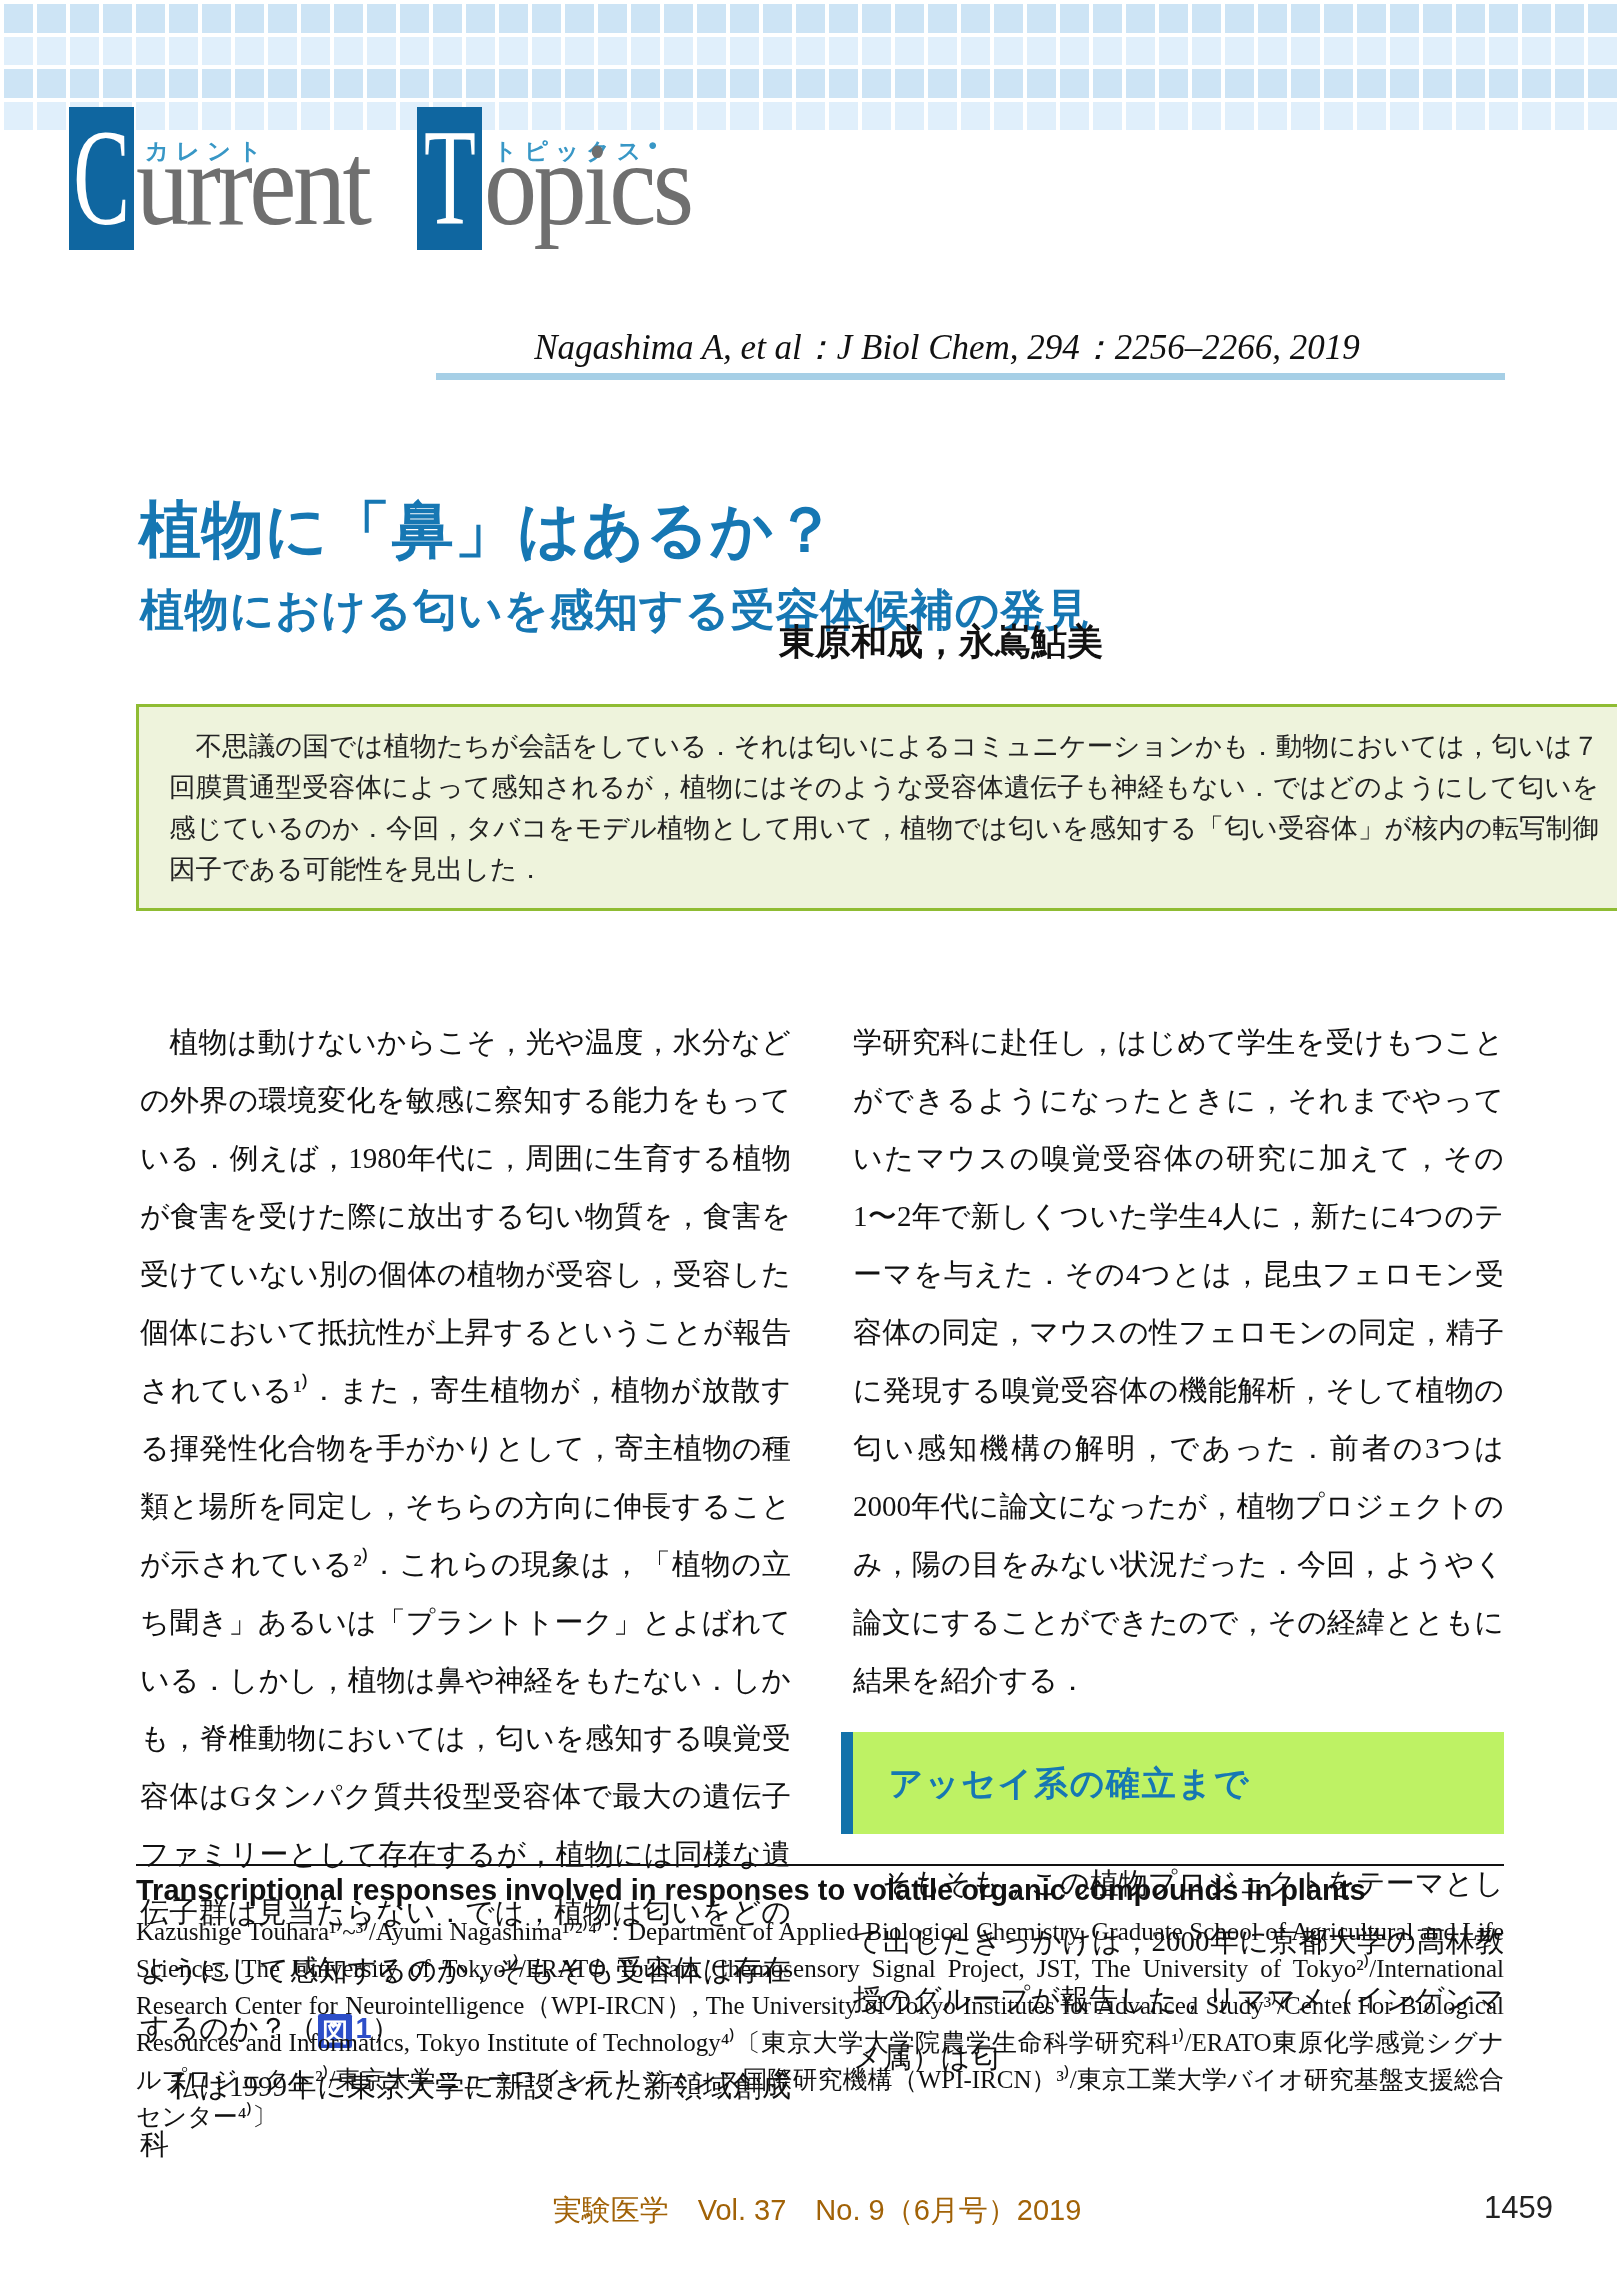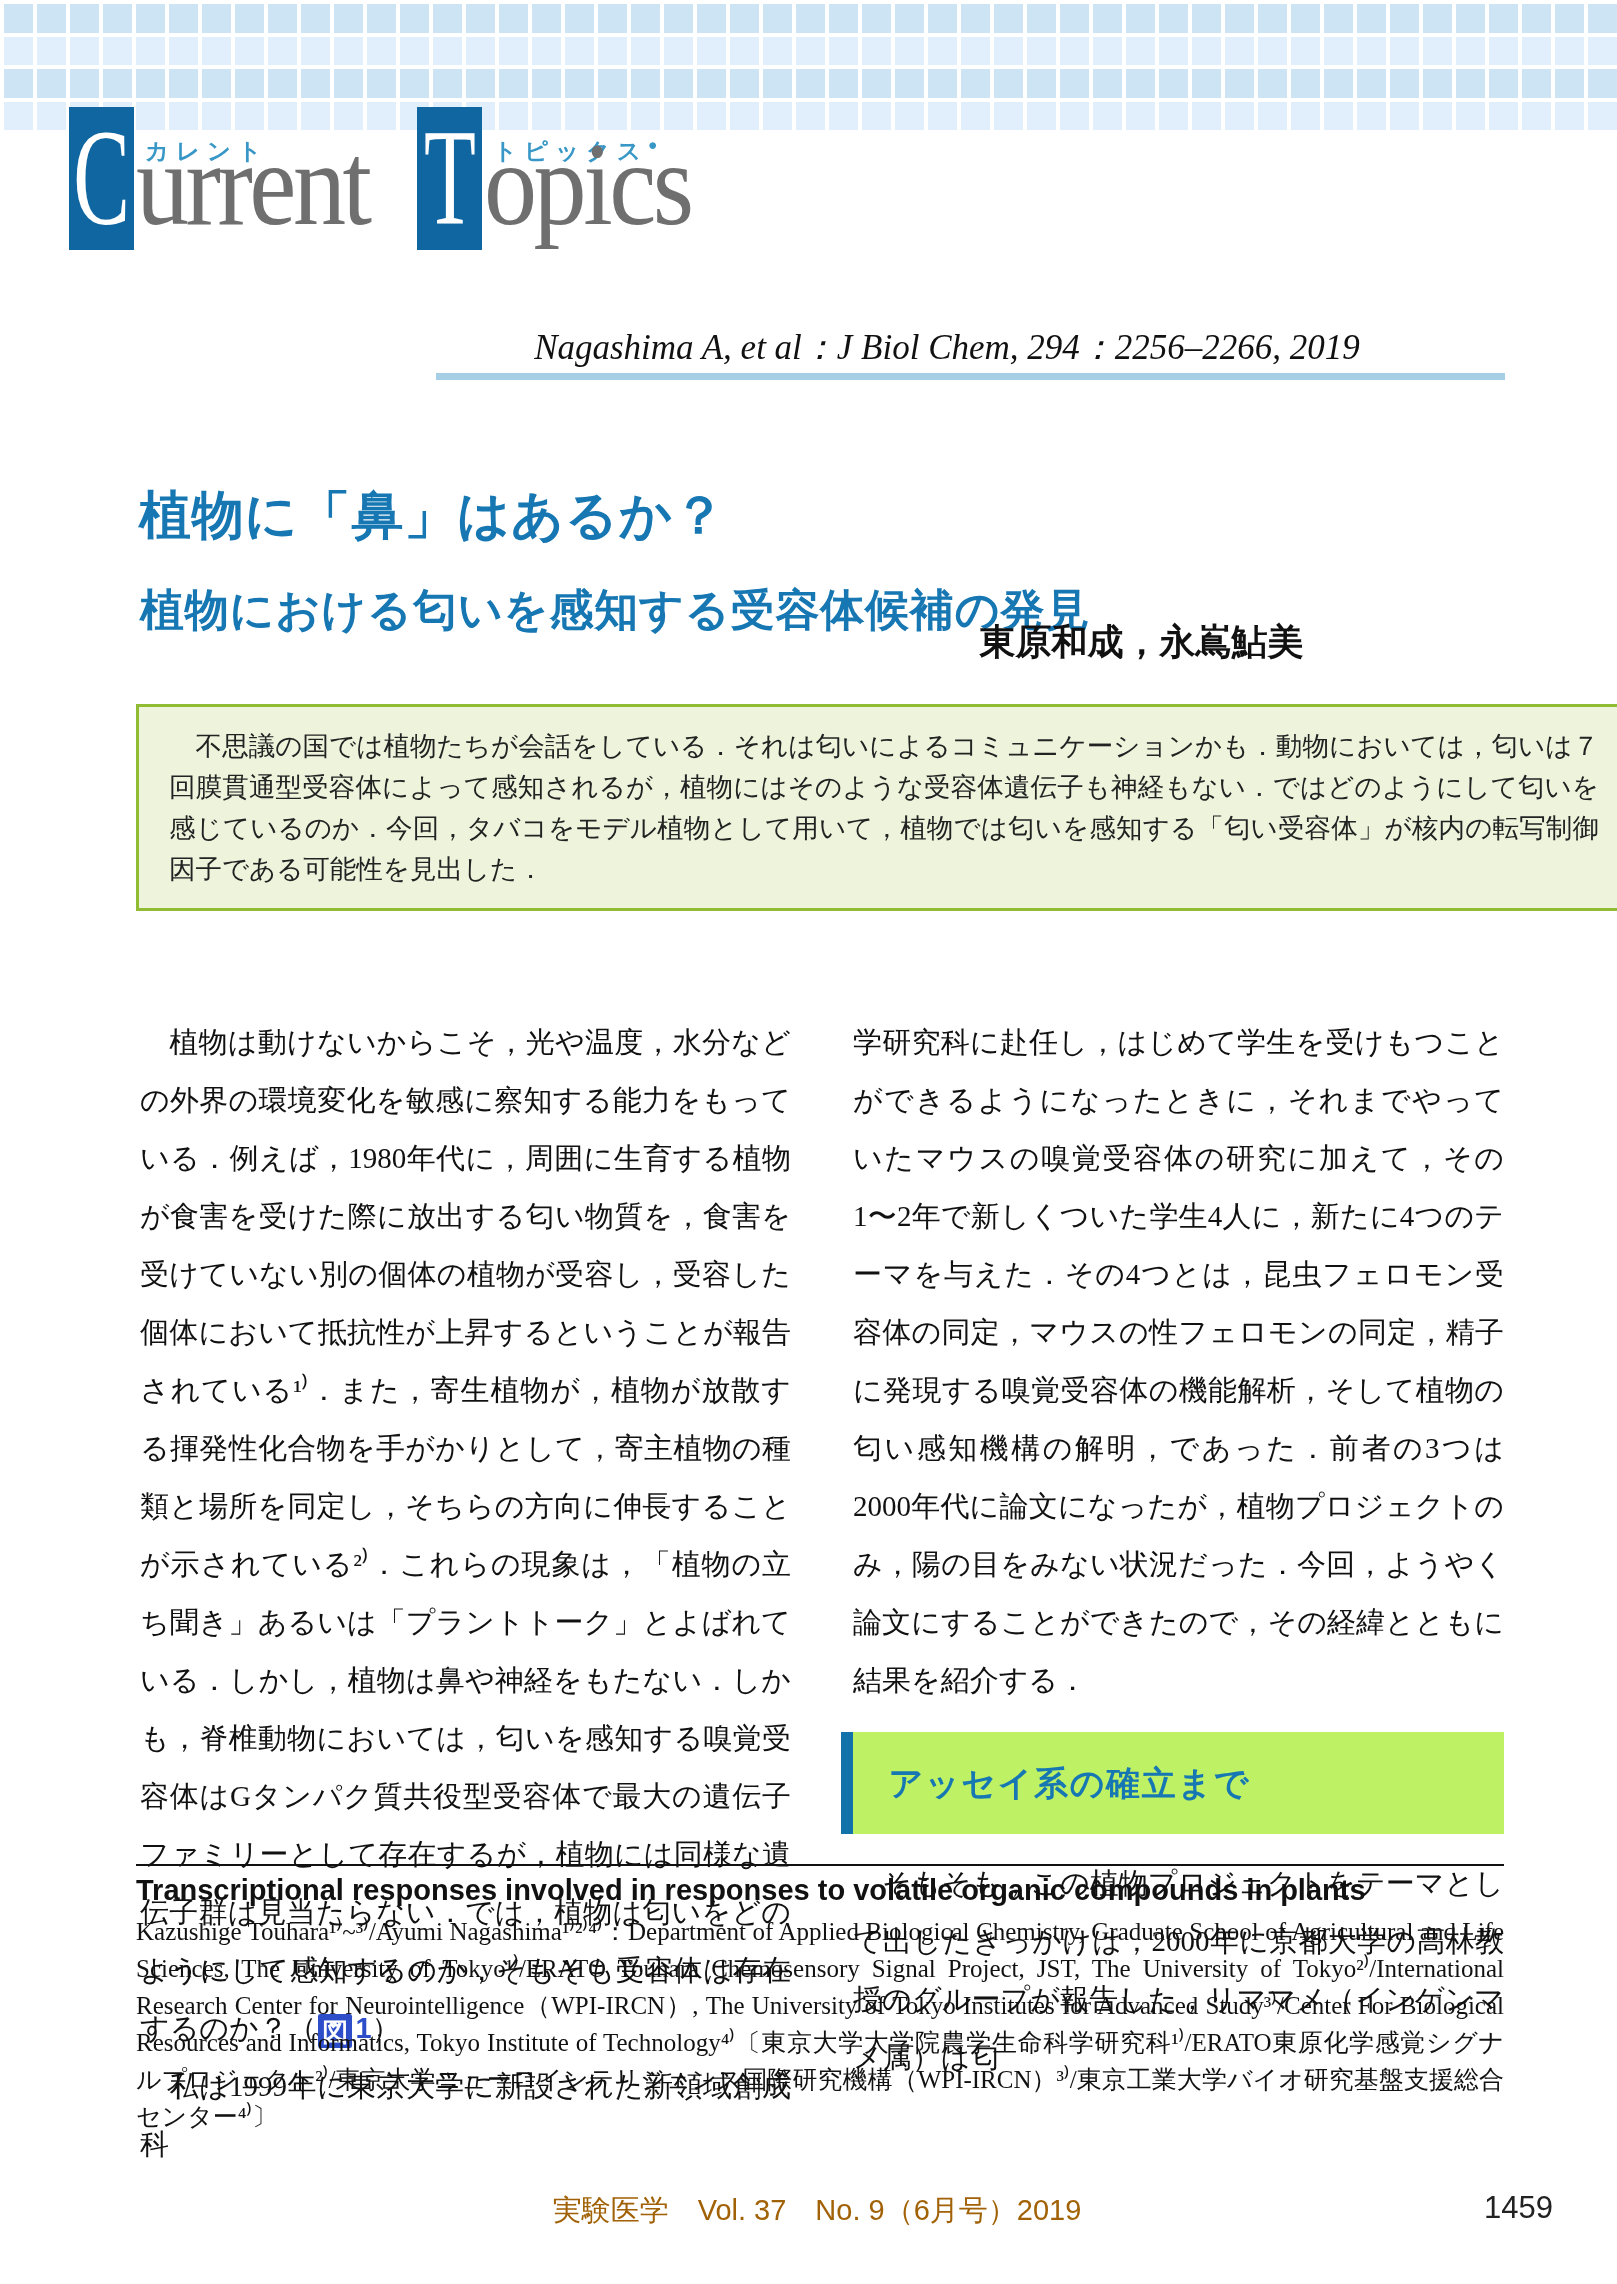--- a/index.html
+++ b/index.html
@@ -27,25 +27,25 @@
          margin:0 0 6.2px 1.6px;white-space:nowrap;}
   .tbox{margin-left:23.4px;}
   .kana{position:absolute;top:28px;left:11px;font-size:23.4px;font-weight:bold;color:#3897c6;
         letter-spacing:7px;white-space:nowrap;}
   .kdot{font-size:15.6px;vertical-align:9.4px;letter-spacing:0;margin-left:0;}
   
   .citation{position:absolute;left:390px;top:324px;width:1114px;text-align:center;
             font-family:"Liberation Serif",serif;font-style:italic;font-size:35px;color:#111;}
   .citation-bar{position:absolute;left:436px;top:373px;width:1069px;height:7px;background:#a6cfe6;}
   
-  .main-title{position:absolute;left:139px;top:446px;font-size:52px;font-weight:bold;
+  .main-title{position:absolute;left:139px;top:446px;font-size:62px;font-weight:bold;
               color:#1677b3;letter-spacing:0.8px;}
   .sub-title{position:absolute;left:140px;top:544px;font-size:44px;font-weight:bold;
              color:#1677b3;letter-spacing:0.8px;}
-  .authors{position:absolute;left:779px;top:618px;width:725px;text-align:center;
+  .authors{position:absolute;left:779px;top:618px;width:725px;text-align:left;
            font-size:36px;font-weight:bold;color:#111;}
   
   .abstract{position:absolute;left:136px;top:704px;width:1496px;box-sizing:border-box;
             background:#eef3dc;border:3.1px solid #8fbc33;padding:18.7px 30px;
             font-size:26.5px;line-height:41px;text-align:justify;color:#222;}
   
   .col{position:absolute;top:1013px;width:651px;font-family:"Liberation Serif",serif;
        font-size:29px;line-height:58px;text-align:justify;color:#111;}
   .col p{margin:0;}
   .col-left{left:140px;}

